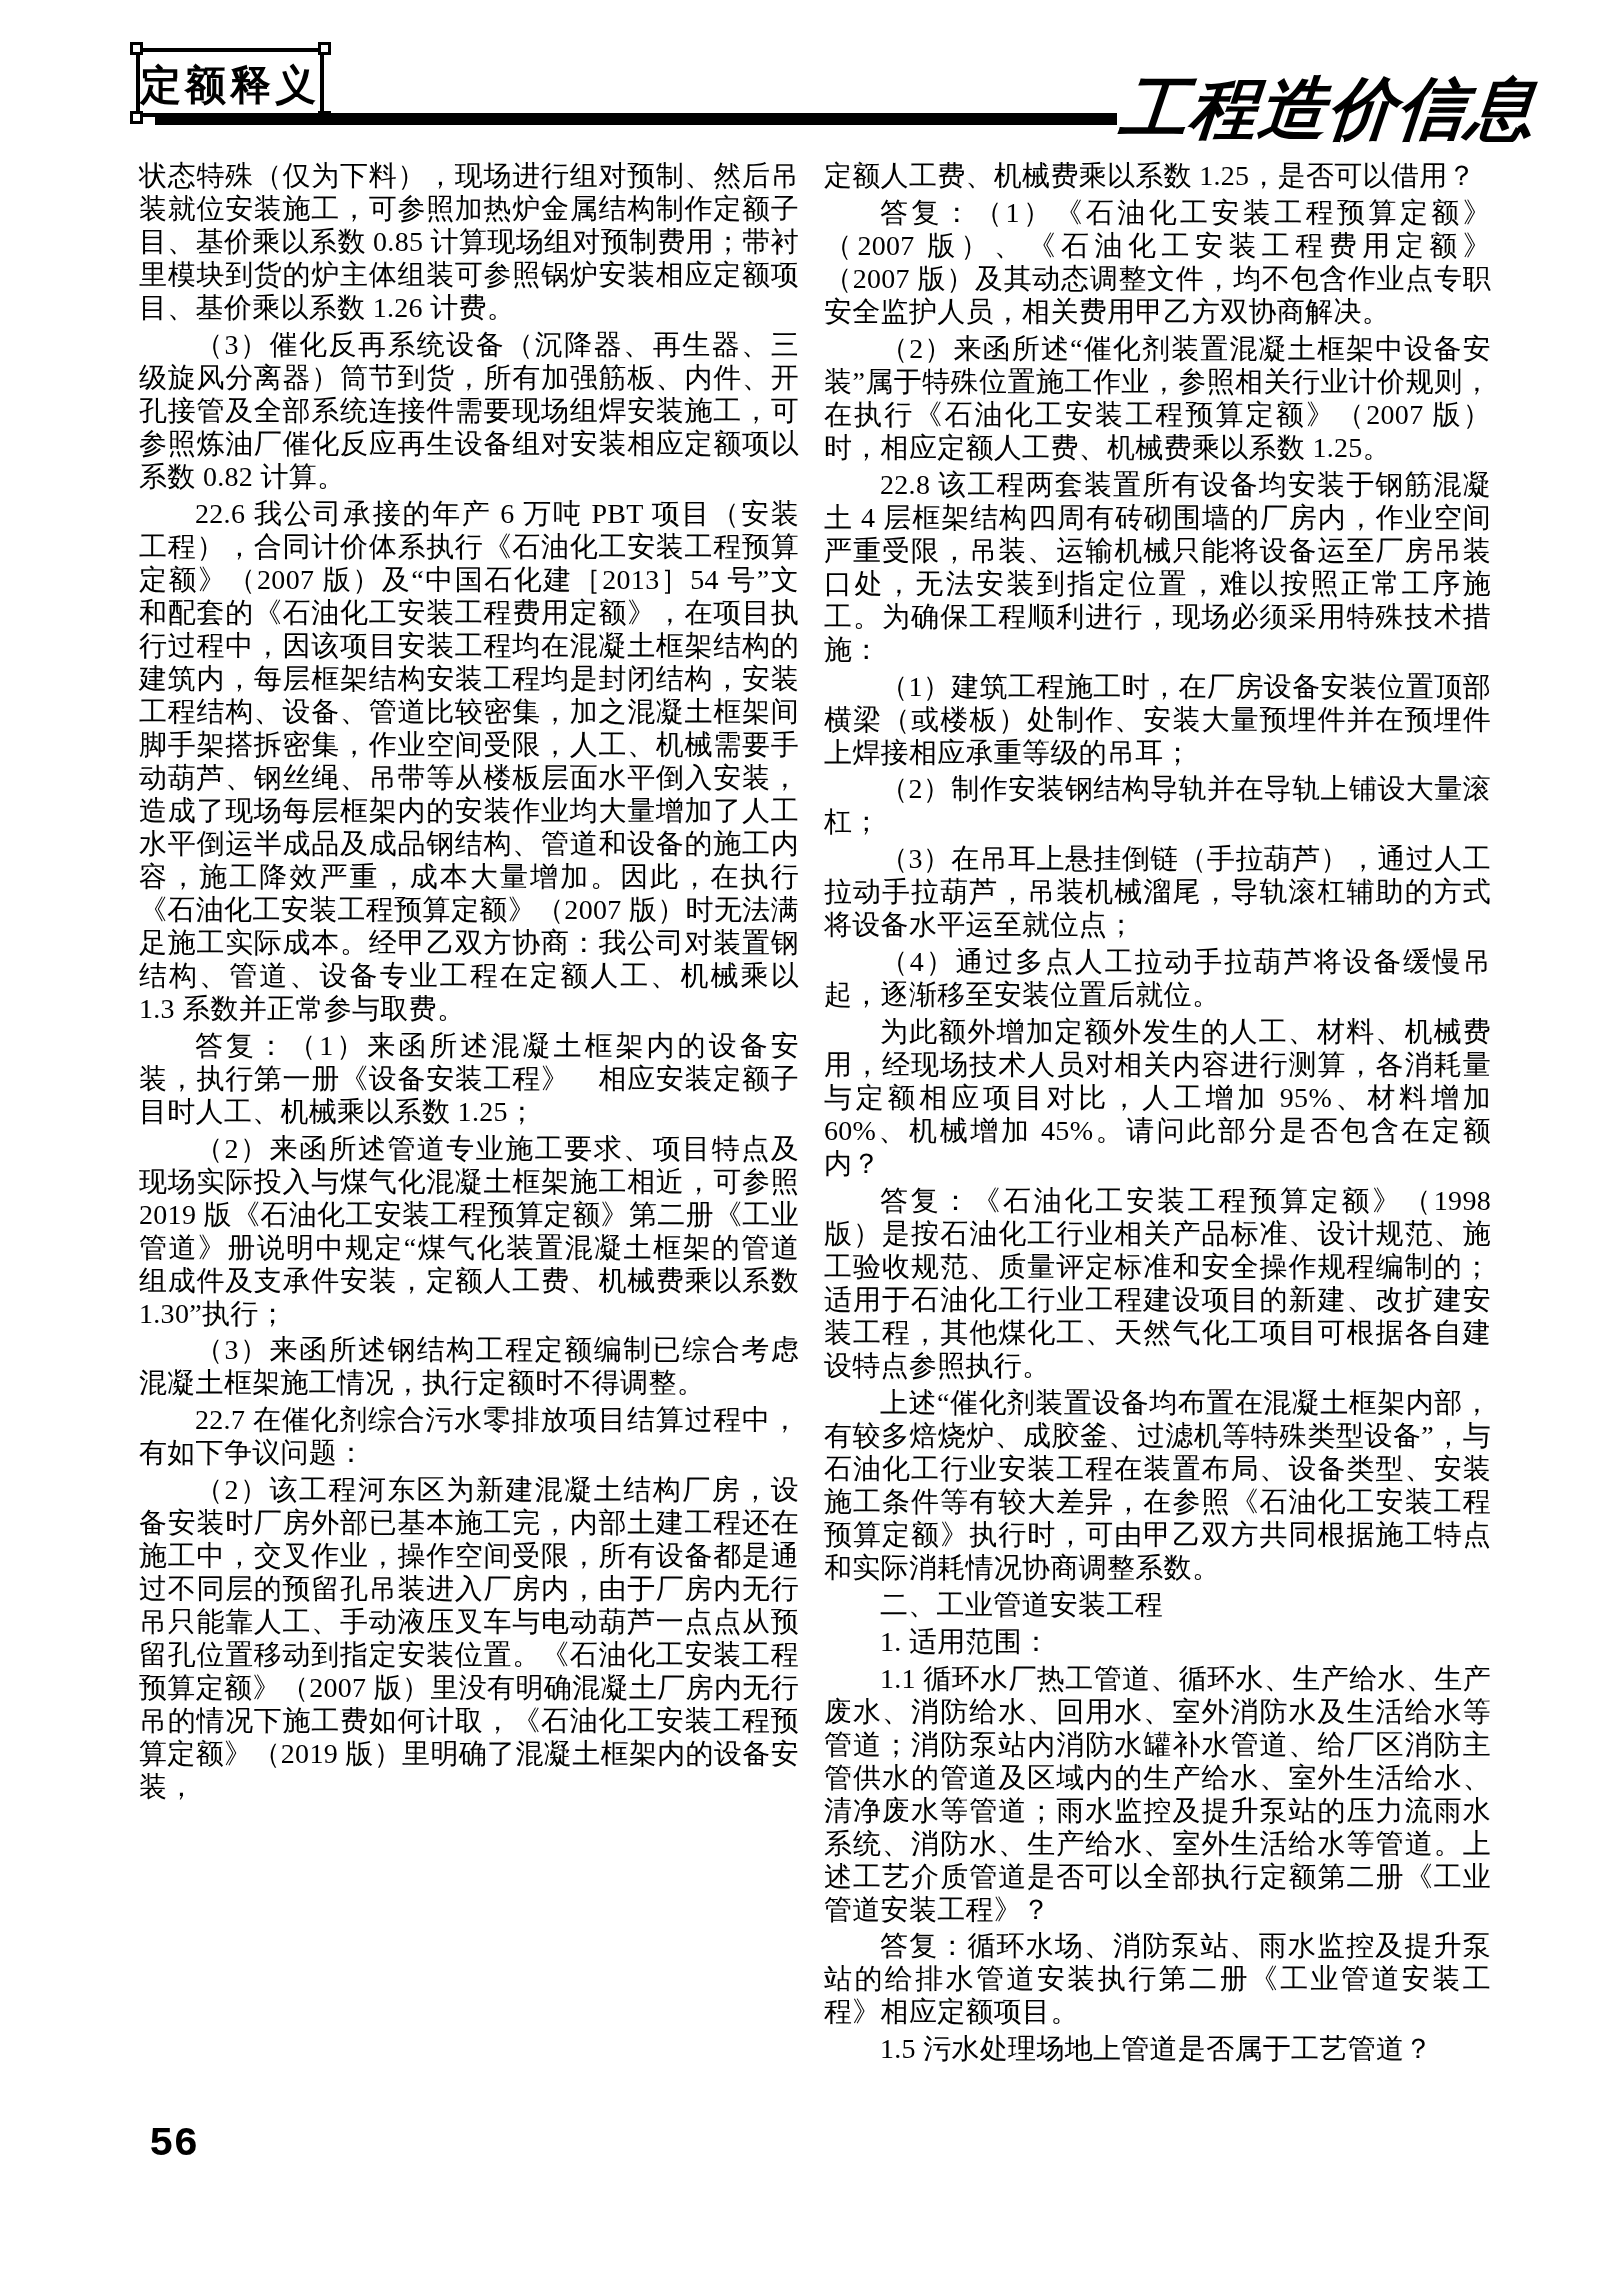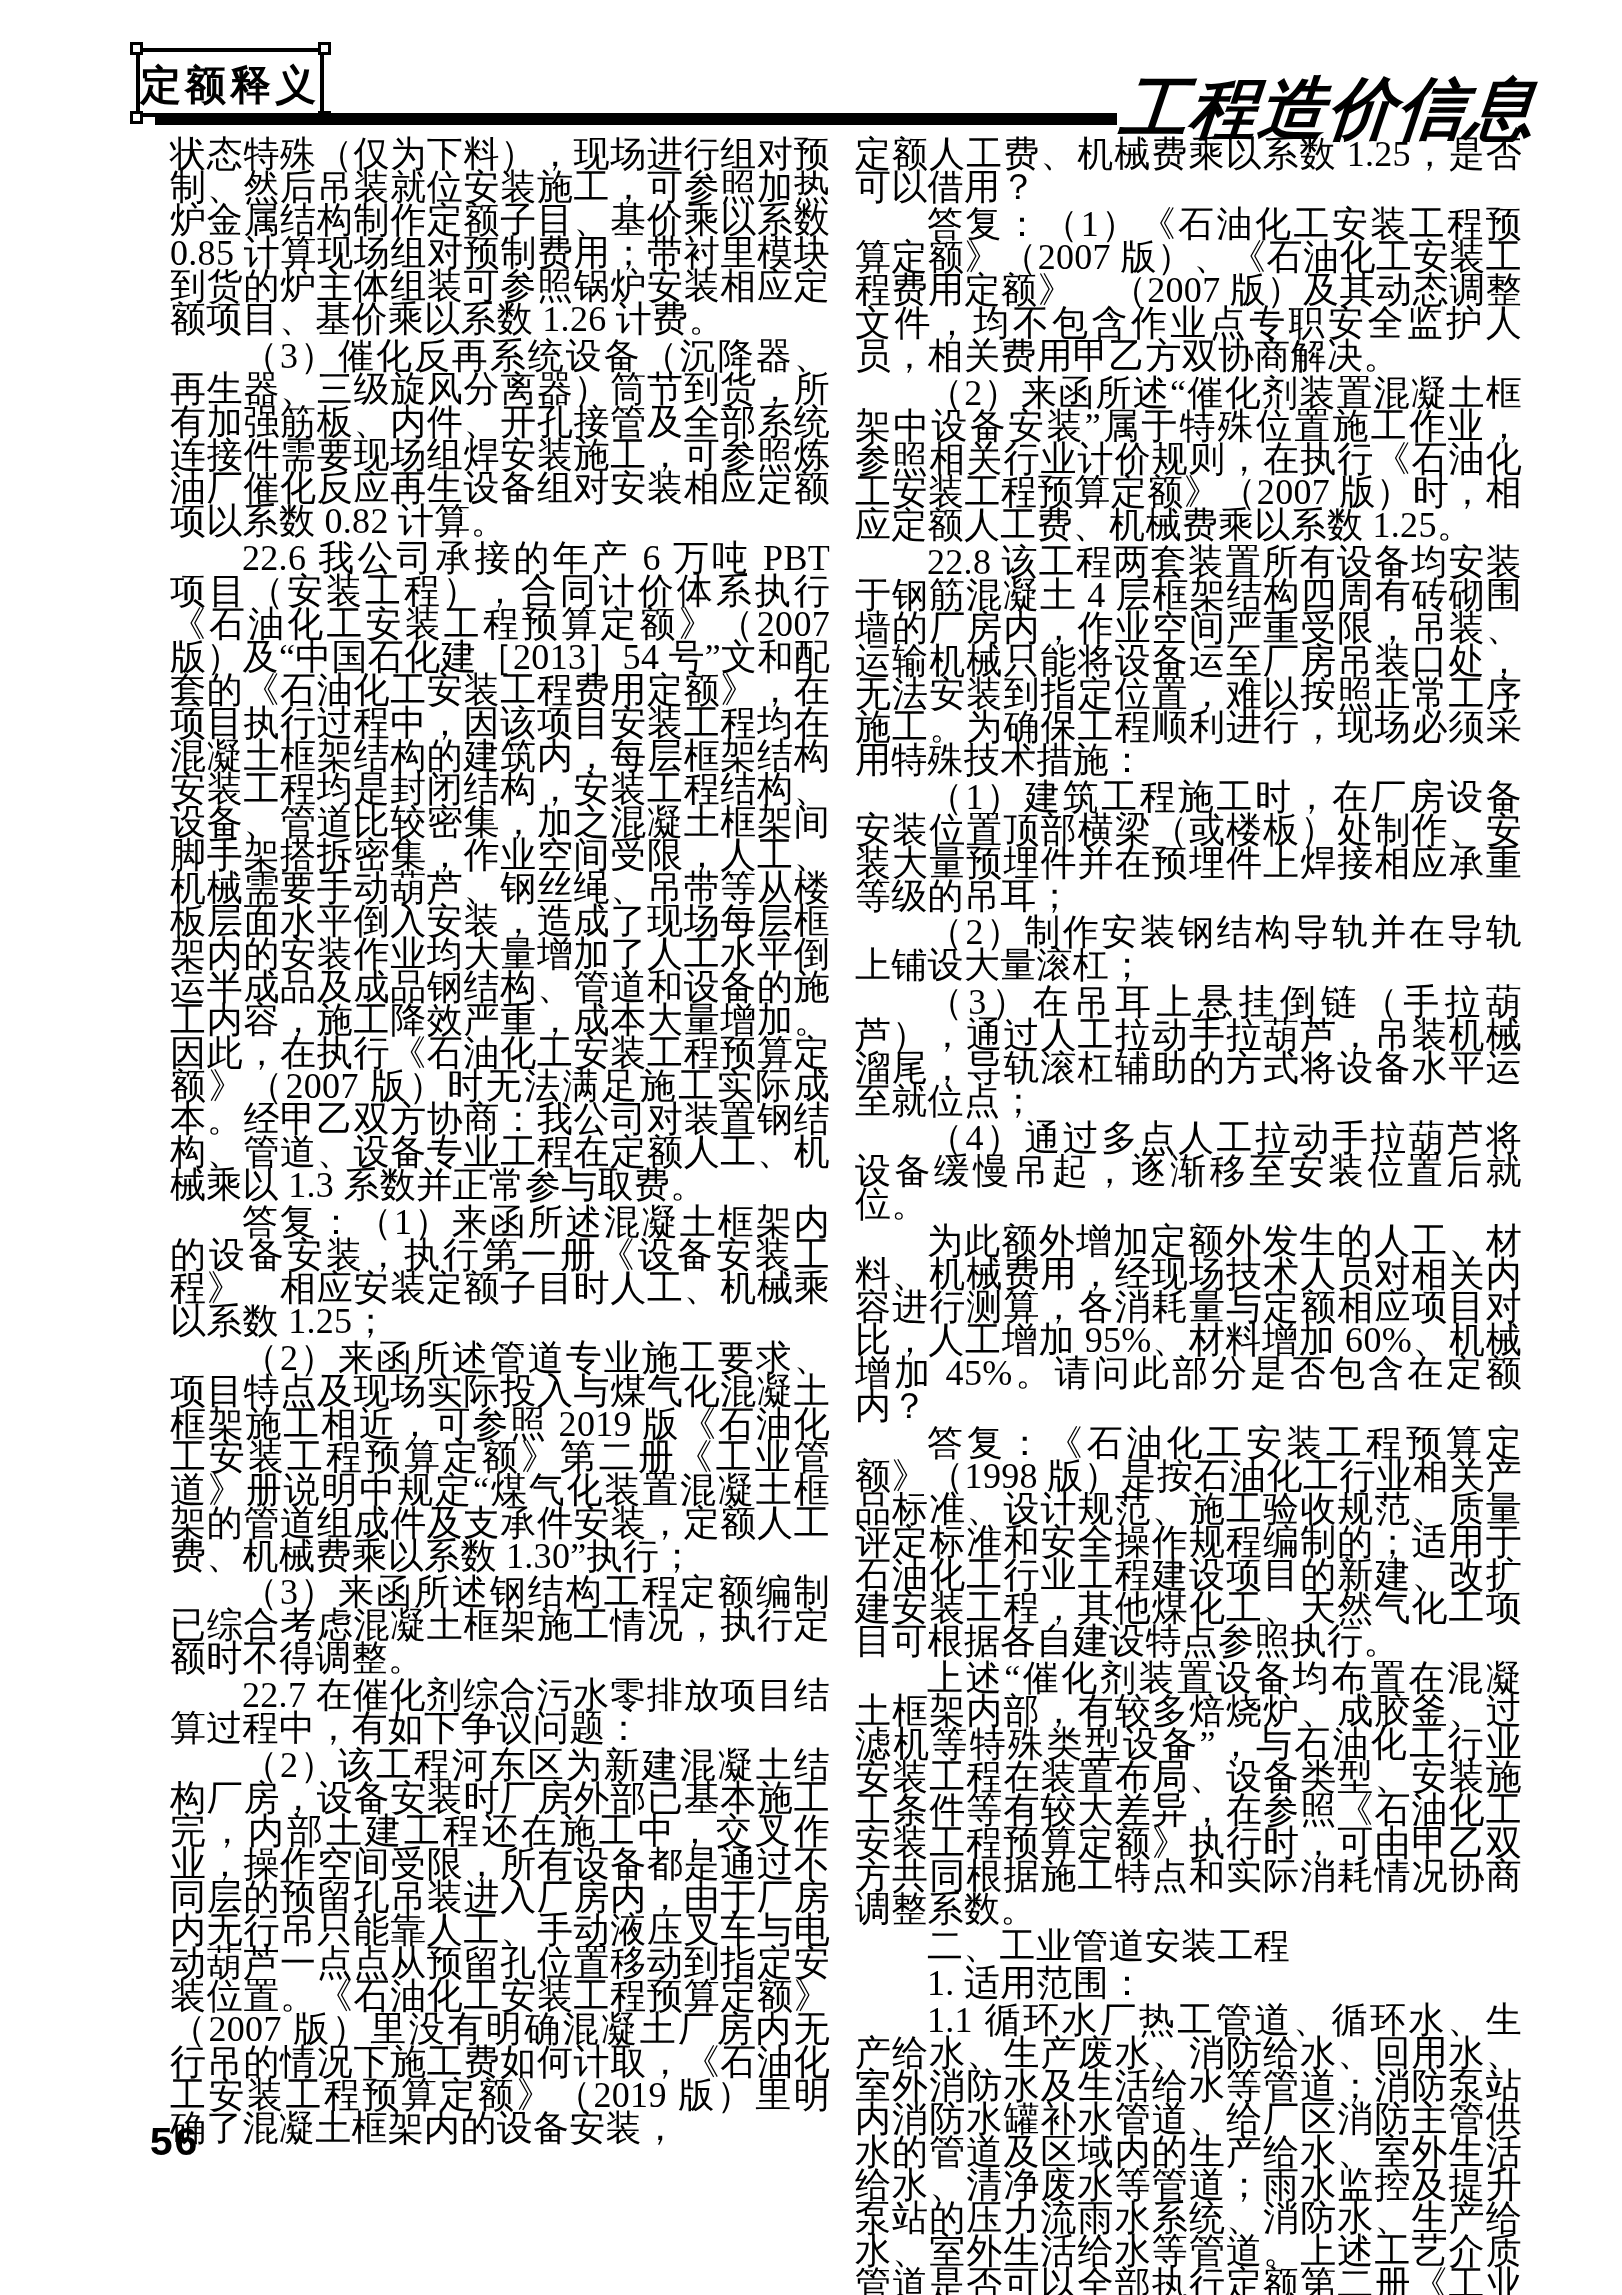--- a/index.html
+++ b/index.html
@@ -69,26 +69,25 @@
     font-style: italic;
     font-size: 68px;
     letter-spacing: 1.3px;
     transform: skewX(-5deg);
     white-space: nowrap;
   }
 
   
   .column {
     position: absolute;
-    top: 138px;
-    font-size: 36px;
+    top: 159px;
+    font-size: 28px;
     line-height: 33px;
     text-align: justify;
     letter-spacing: 0.3px;
-    margin-left: 31px;
   }
   .column.left  { left: 139px;  width: 660px; }
   .column.right { left: 824px; width: 667px; }
   .column p {
     margin: 0 0 3.9px 0;
     text-indent: 0;
   }
   .column p.ind { text-indent: 2em; }
 
   

